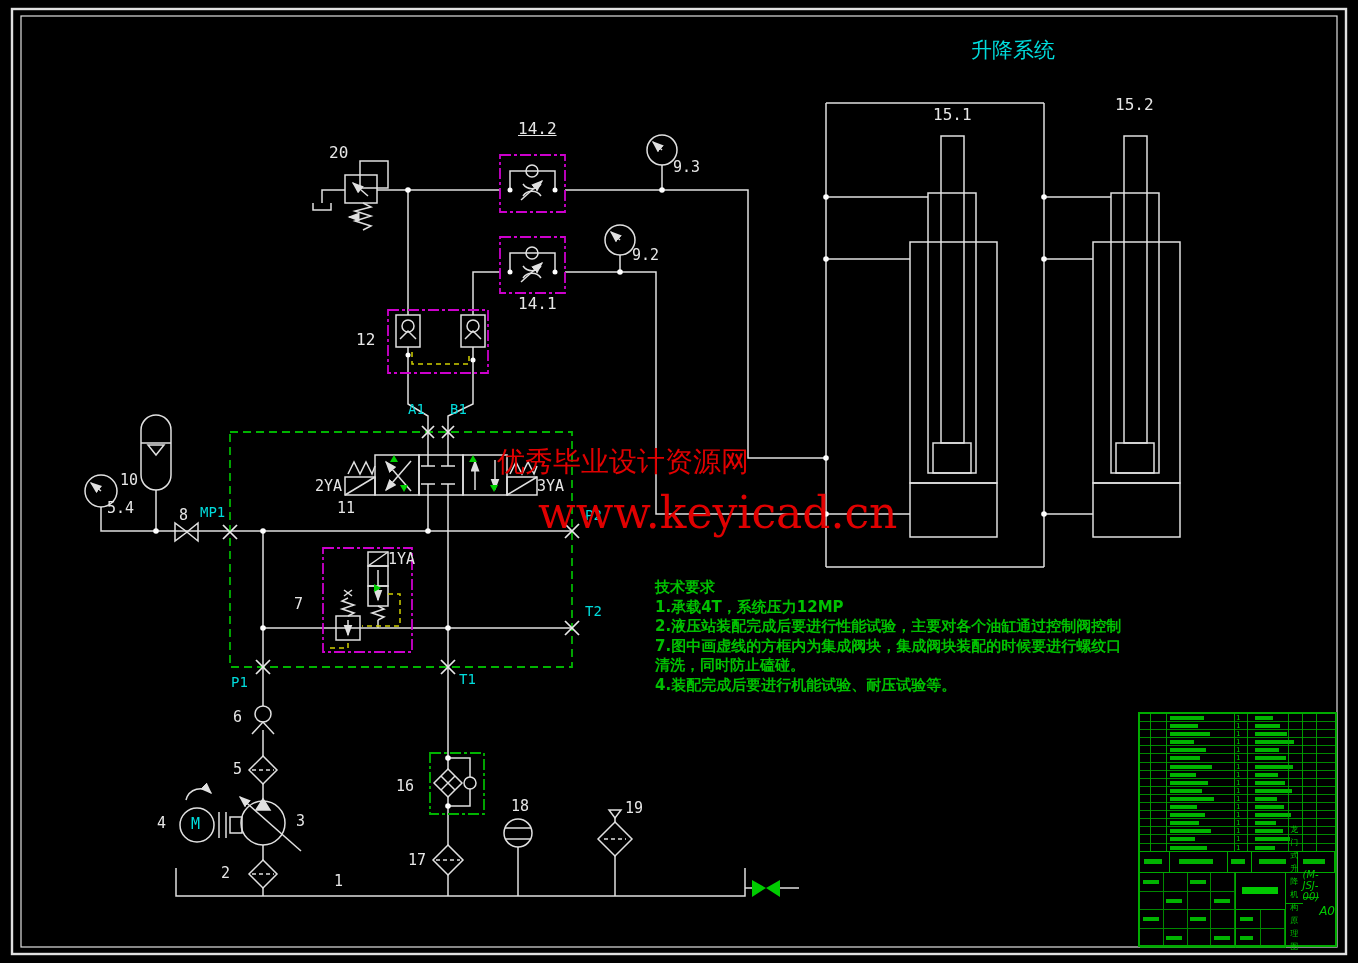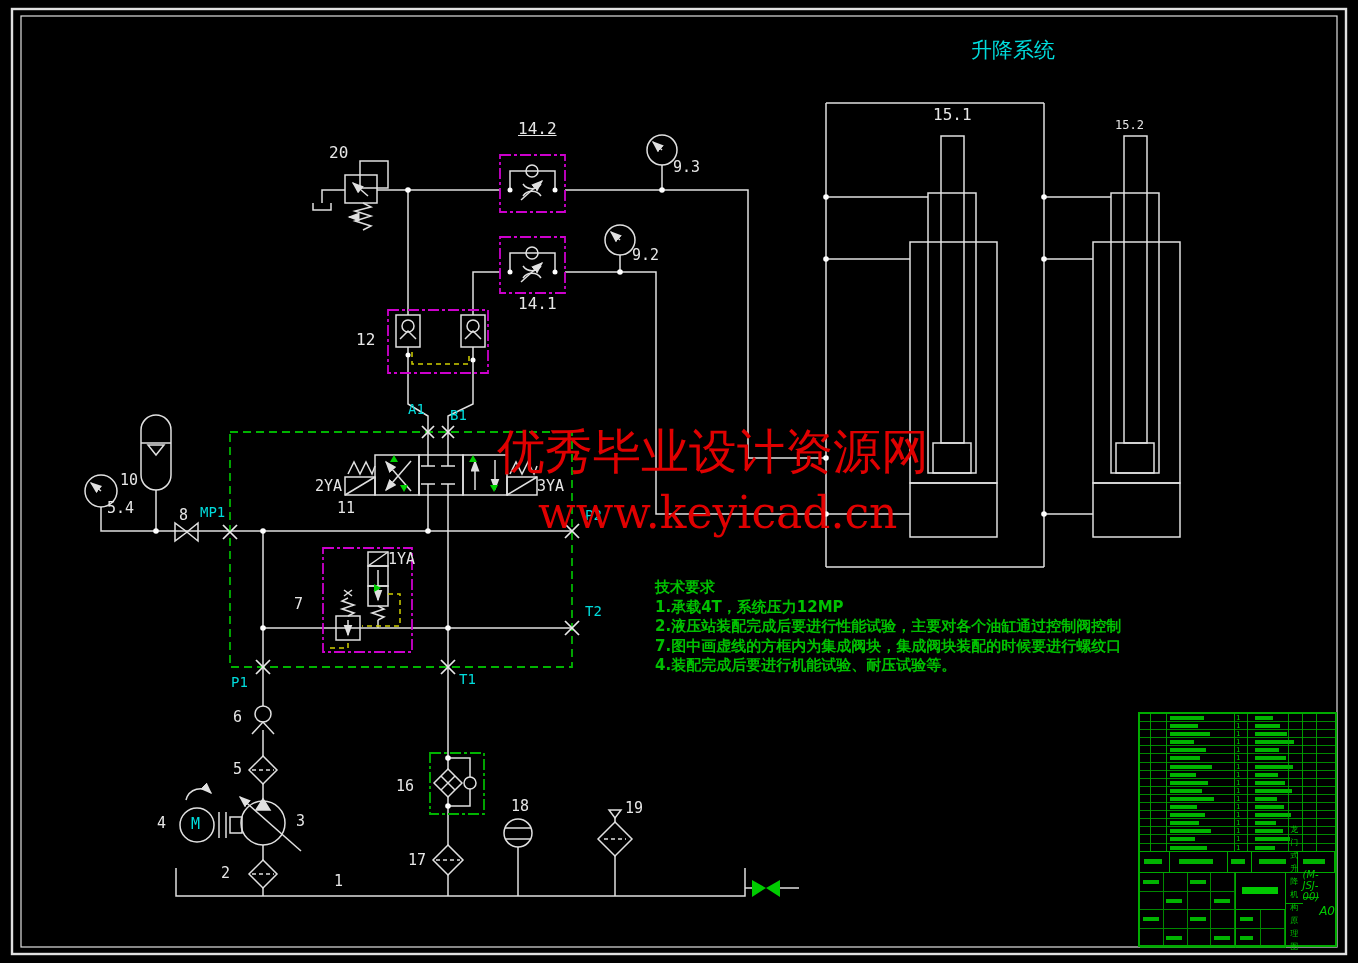--- a/index.html
+++ b/index.html
@@ -8,21 +8,21 @@
   svg{position:absolute;left:0;top:0;}
   .lbl{position:absolute;white-space:pre;line-height:1;
        font-family:"DejaVu Sans Mono","Liberation Mono",monospace;}
   .lbl.w{color:#e6e6e6;}
   .lbl.c{color:#00dcdc;}
   #tech{position:absolute;left:655px;top:578px;color:#00c000;
         font-size:15px;line-height:19.5px;font-weight:bold;
         font-family:"DejaVu Sans","Liberation Sans",sans-serif;}
   #wm1,#wm2{position:absolute;color:#e00000;
         font-family:"DejaVu Serif","Liberation Serif",serif;white-space:pre;}
-  #wm1{left:497px;top:420px;font-size:48px;letter-spacing:0px;}
+  #wm1{left:497px;top:443px;font-size:28px;letter-spacing:0px;}
   #wm2{left:538px;top:487px;font-size:44px;}
   
   #titleblock{position:absolute;left:1138px;top:712px;width:199px;height:235px;
       box-sizing:border-box;border:2px solid #00aa00;color:#00c800;}
   #tb-parts{position:relative;height:138px;box-sizing:border-box;border-bottom:1px solid #00aa00;overflow:hidden;}
   .tb-row{position:relative;height:8.1px;border-bottom:1px solid rgba(0,170,0,.8);box-sizing:border-box;}
   .tb-bar{position:absolute;top:2px;height:4px;background:#00b400;}
   .tb-qty{position:absolute;top:0px;left:96px;font-size:7px;line-height:8px;color:#00d800;
           font-family:"DejaVu Sans Mono",monospace;}
   .tb-vline{position:absolute;top:0;bottom:0;width:1px;background:rgba(0,170,0,.9);}
@@ -380,21 +380,21 @@
     <circle cx="510" cy="190" r="2.5"></circle>
         <circle cx="555" cy="190" r="2.5"></circle>
     <circle cx="510" cy="272" r="2.5"></circle>
         <circle cx="555" cy="272" r="2.5"></circle>
   </g>
 </svg>
 
 <div id="labels">
       <div class="lbl c" style="left: 971px; top: 40px; font-size: 21px;">升降系统</div>
       <div class="lbl w" style="left: 933px; top: 107px; font-size: 16px;">15.1</div>
-      <div class="lbl w" style="left: 1115px; top: 119px; font-size: 12px;">15.2</div>
+      <div class="lbl w" style="left: 1115px; top: 97px; font-size: 16px;">15.2</div>
       <div class="lbl w" style="left: 329px; top: 145px; font-size: 16px;">20</div>
       <div class="lbl w" style="left: 518px; top: 121px; font-size: 16px; text-decoration: underline;">14.2</div>
       <div class="lbl w" style="left: 518px; top: 296px; font-size: 16px;">14.1</div>
       <div class="lbl w" style="left: 673px; top: 160px; font-size: 15px;">9.3</div>
       <div class="lbl w" style="left: 632px; top: 248px; font-size: 15px;">9.2</div>
       <div class="lbl w" style="left: 356px; top: 332px; font-size: 16px;">12</div>
       <div class="lbl w" style="left: 120px; top: 473px; font-size: 15px;">10</div>
       <div class="lbl w" style="left: 107px; top: 501px; font-size: 15px;">5.4</div>
       <div class="lbl w" style="left: 179px; top: 508px; font-size: 15px;">8</div>
       <div class="lbl w" style="left: 337px; top: 501px; font-size: 15px;">11</div>
@@ -406,35 +406,36 @@
       <div class="lbl w" style="left: 233px; top: 762px; font-size: 15px;">5</div>
       <div class="lbl w" style="left: 157px; top: 816px; font-size: 15px;">4</div>
       <div class="lbl w" style="left: 296px; top: 814px; font-size: 15px;">3</div>
       <div class="lbl w" style="left: 221px; top: 866px; font-size: 15px;">2</div>
       <div class="lbl w" style="left: 334px; top: 874px; font-size: 15px;">1</div>
       <div class="lbl w" style="left: 396px; top: 779px; font-size: 15px;">16</div>
       <div class="lbl w" style="left: 408px; top: 853px; font-size: 15px;">17</div>
       <div class="lbl w" style="left: 511px; top: 799px; font-size: 15px;">18</div>
       <div class="lbl w" style="left: 625px; top: 801px; font-size: 15px;">19</div>
       <div class="lbl c" style="left: 408px; top: 402px; font-size: 14px;">A1</div>
-      <div class="lbl c" style="left: 450px; top: 402px; font-size: 14px; margin-top: 6px;">B1</div>
+      <div class="lbl c" style="left: 450px; top: 402px; font-size: 14px;">B1</div>
       <div class="lbl c" style="left: 200px; top: 505px; font-size: 14px;">MP1</div>
       <div class="lbl c" style="left: 585px; top: 508px; font-size: 14px;">P2</div>
       <div class="lbl c" style="left: 585px; top: 604px; font-size: 14px;">T2</div>
       <div class="lbl c" style="left: 459px; top: 672px; font-size: 14px;">T1</div>
       <div class="lbl c" style="left: 231px; top: 675px; font-size: 14px;">P1</div>
       <div class="lbl c" style="left: 191px; top: 817px; font-size: 15px;">M</div>
     </div>
 
 <div id="tech">
   <div>技术要求</div>
   <div id="tech-lines">
         <div>1.承载4T，系统压力12MP</div>
         <div>2.液压站装配完成后要进行性能试验，主要对各个油缸通过控制阀控制</div>
         <div>7.图中画虚线的方框内为集成阀块，集成阀块装配的时候要进行螺纹口</div>
+        <div>清洗，同时防止磕碰。</div>
         <div>4.装配完成后要进行机能试验、耐压试验等。</div>
       </div>
 </div>
 
 <div id="wm1">优秀毕业设计资源网</div>
 <div id="wm2">www.keyicad.cn</div>
 
 <div id="titleblock">
   <div id="tb-parts">
         <div class="tb-row">

